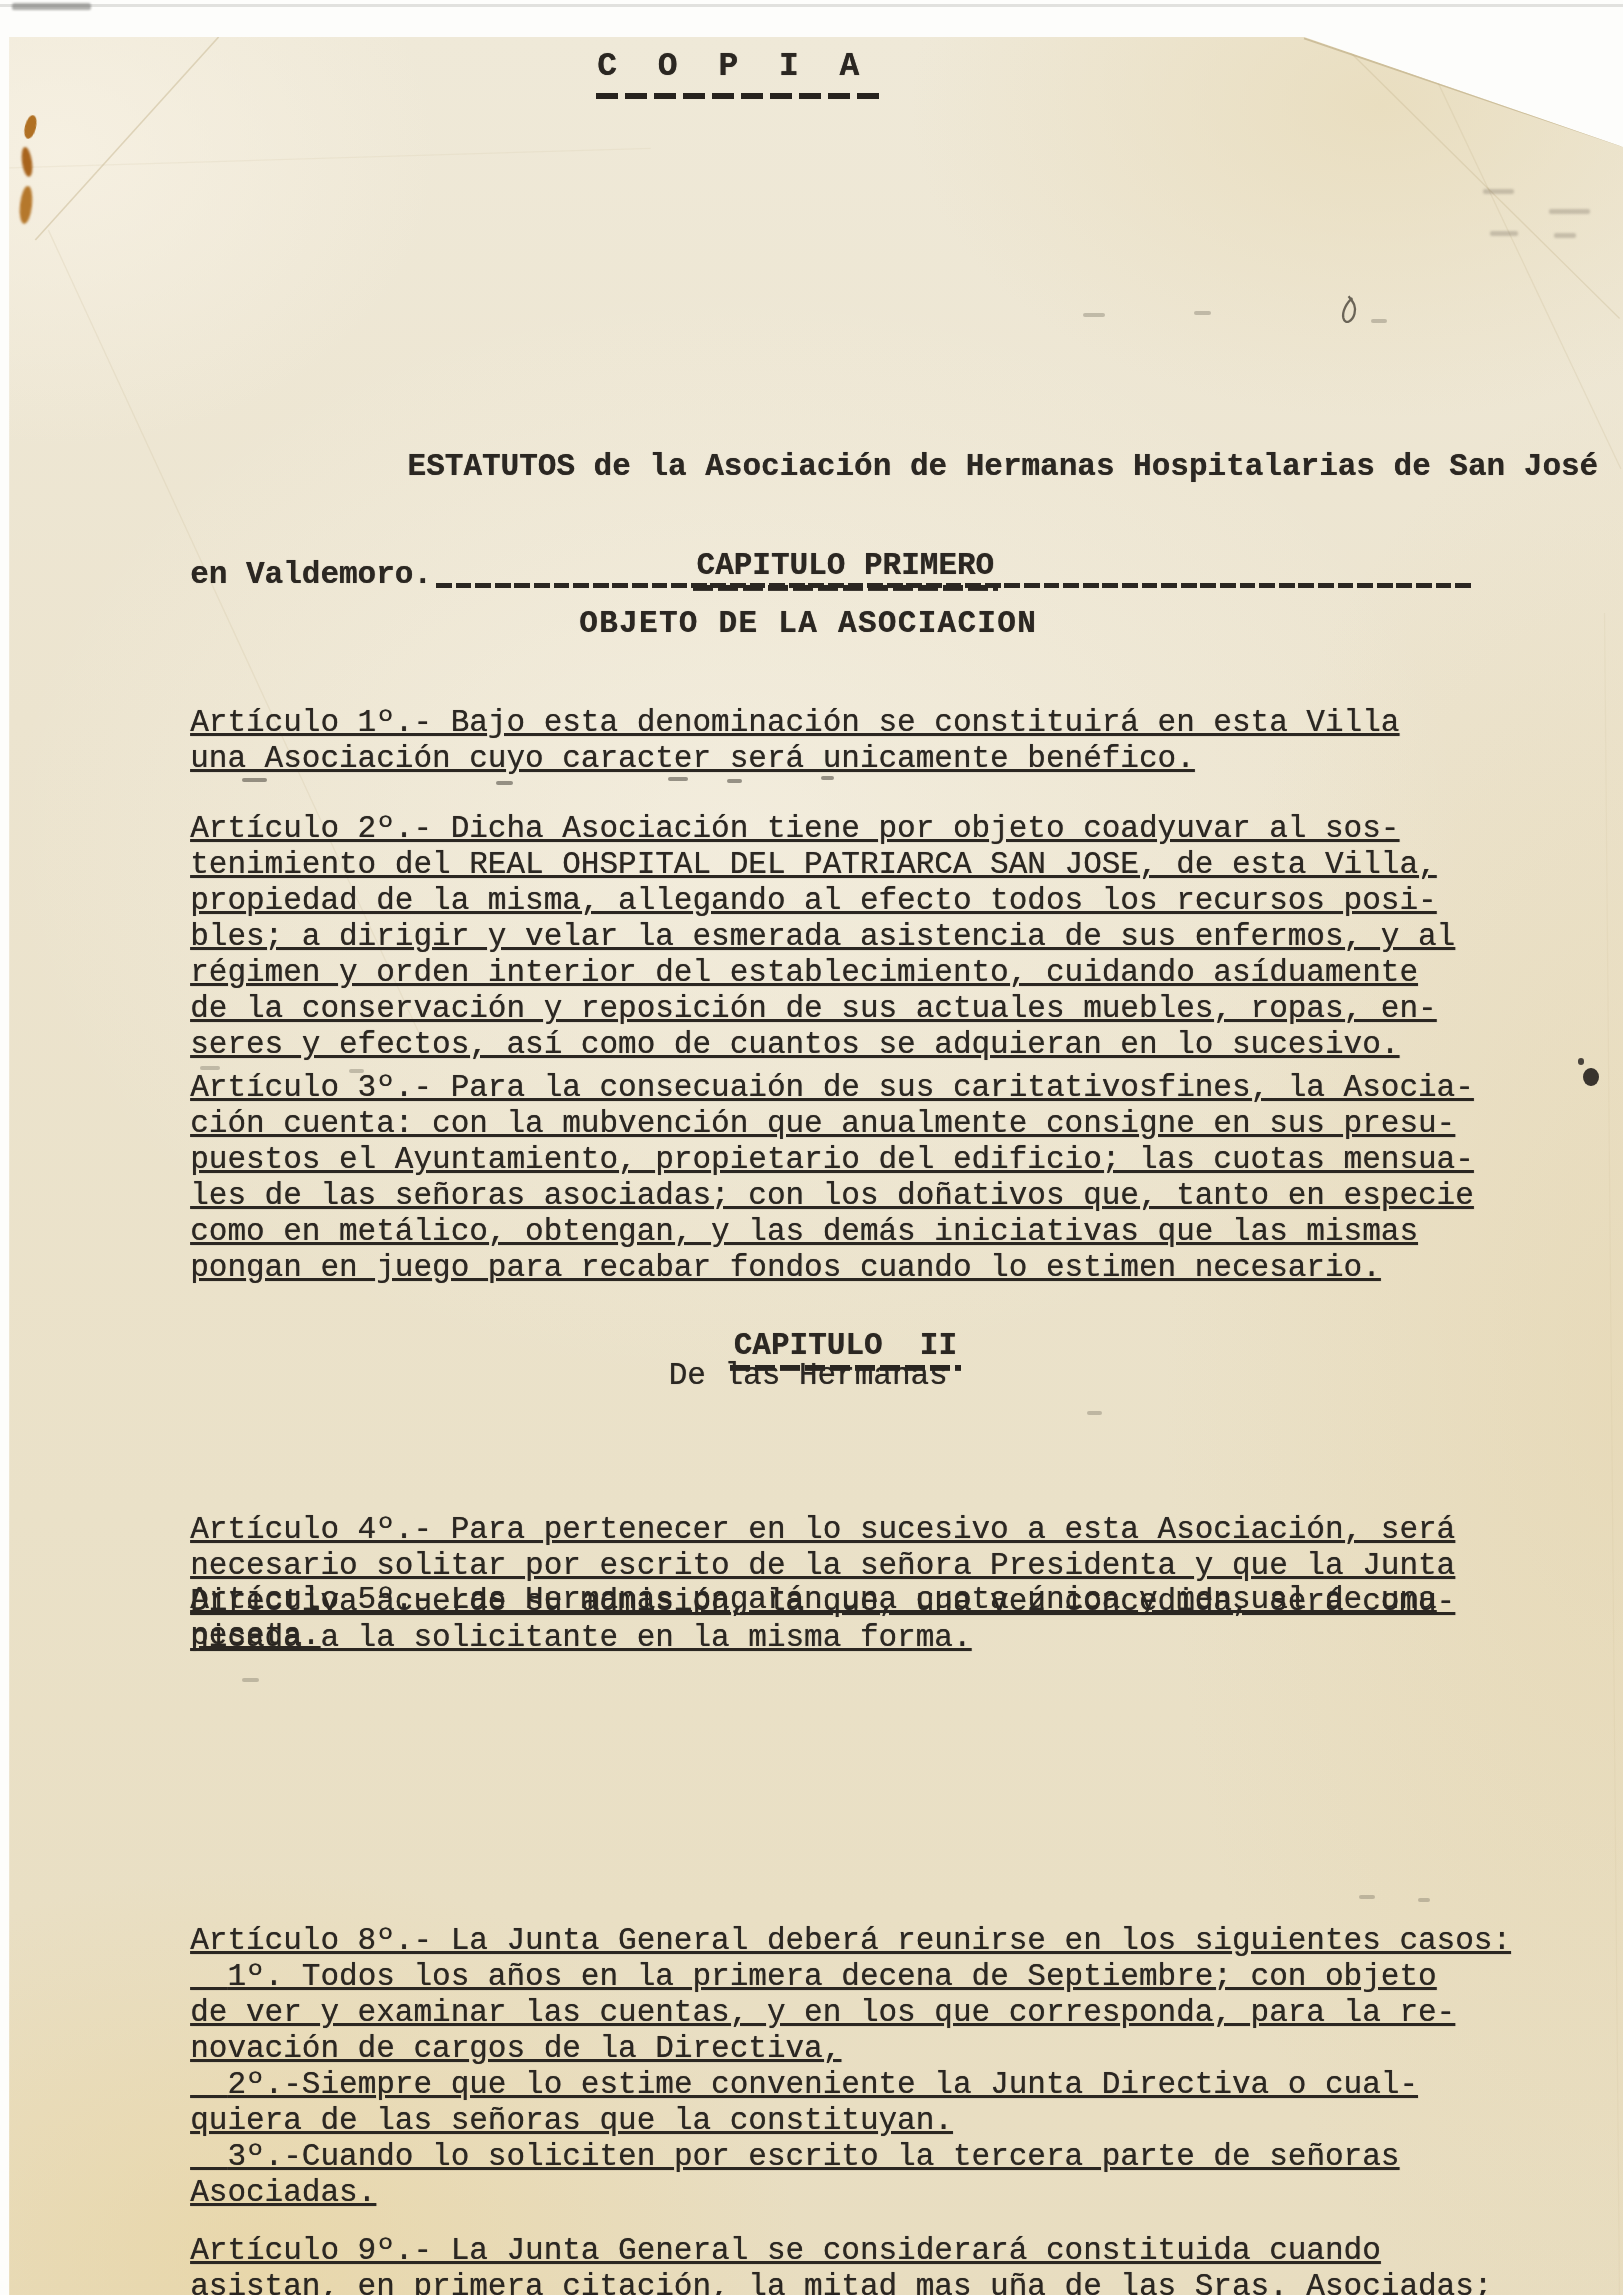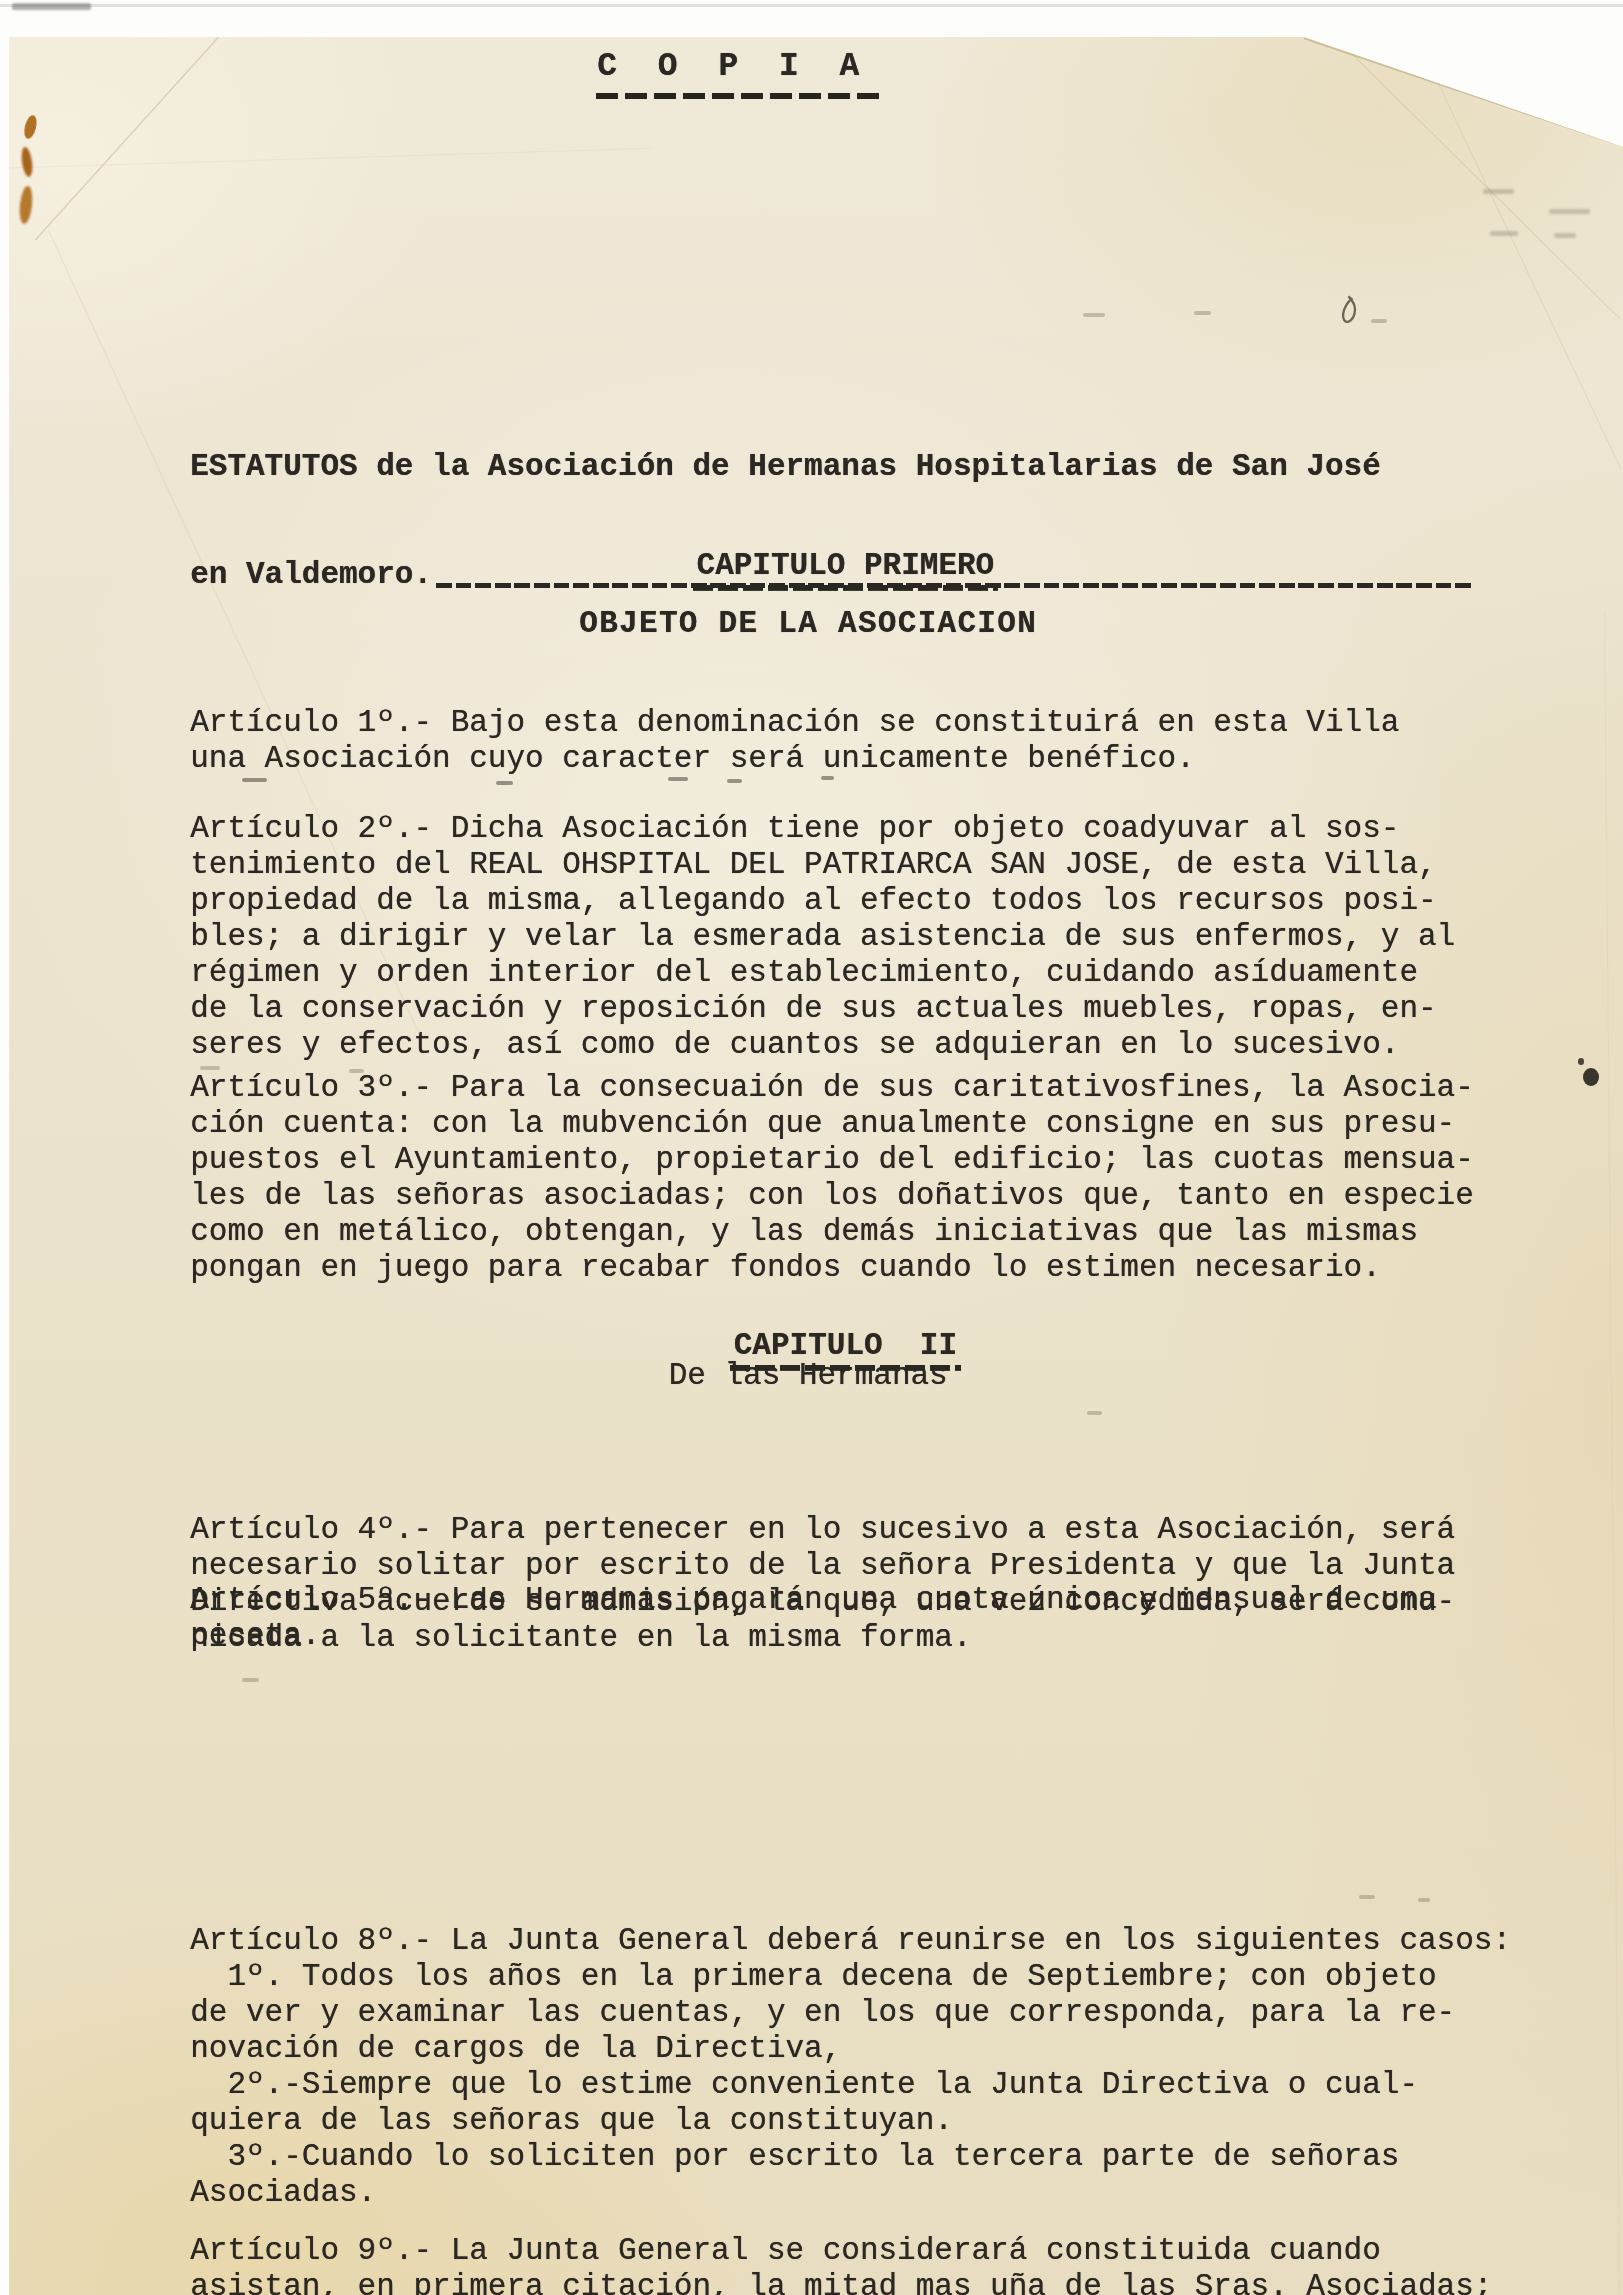--- a/index.html
+++ b/index.html
@@ -33,39 +33,39 @@
     color: #2b2722;
     margin-top: 20px;
   }
   .creases { position: absolute; top: 0; left: 0; pointer-events: none; }
   .txt {
     position: absolute;
     font-size: 31px; line-height: 36px;
     white-space: pre-wrap;
     text-shadow: 0 0 0.7px rgba(43,39,34,.65), 0.3px 0.3px 0 rgba(43,39,34,.25);
   }
-  .article { left: 181px; width: 1408px; }
+  .article { left: 181px; width: 1408px; text-decoration: underline; }
   .centered { left: 0; width: 1598px; text-align: center; font-weight: bold; }
   .copia-wrap { position: absolute; top: 10.5px; left: 588px; }
   .copia-text {
     font-size: 33px; line-height: 38px; font-weight: bold; letter-spacing: 10.5px;
     text-shadow: 0 0 0.7px rgba(30,28,24,.8);
   }
   .copia-underline {
     margin-top: 7.9px; margin-left: -1.3px; width: 287px; height: 5.9px;
     background: repeating-linear-gradient(90deg, #27231e 0 22px, rgba(0,0,0,0) 22px 29px);
   }
   .dash-underline {
     display: inline-block; padding: 0 3.9px 6.5px 3.9px;
     background-image: repeating-linear-gradient(90deg, #2a2621 0 19.6px, rgba(0,0,0,0) 19.6px 25px);
     background-size: 100% 5.9px;
     background-repeat: no-repeat;
     background-position: 0 100%;
   }
-  .title-block { left: 181px; width: 1408px; font-weight: bold; }
+  .title-block { left: 181px; width: 1408px; font-weight: bold; text-align: right; }
   .title-line2 { display: flex; align-items: baseline; width: 1285px; }
   .fill-dashes {
     flex: 1 1 auto; height: 5.2px; margin-left: 3.9px; margin-bottom: 5.2px; align-self: flex-end;
     background: repeating-linear-gradient(90deg, #2b2722 0 15.7px, rgba(0,0,0,0) 15.7px 19.6px);
   }
   .mark {
     position: absolute; height: 3.9px; background: rgba(58,53,45,.5);
     border-radius: 2px; filter: blur(0.3px);
   }
   .mark.faint { background: rgba(110,102,88,.35); }

